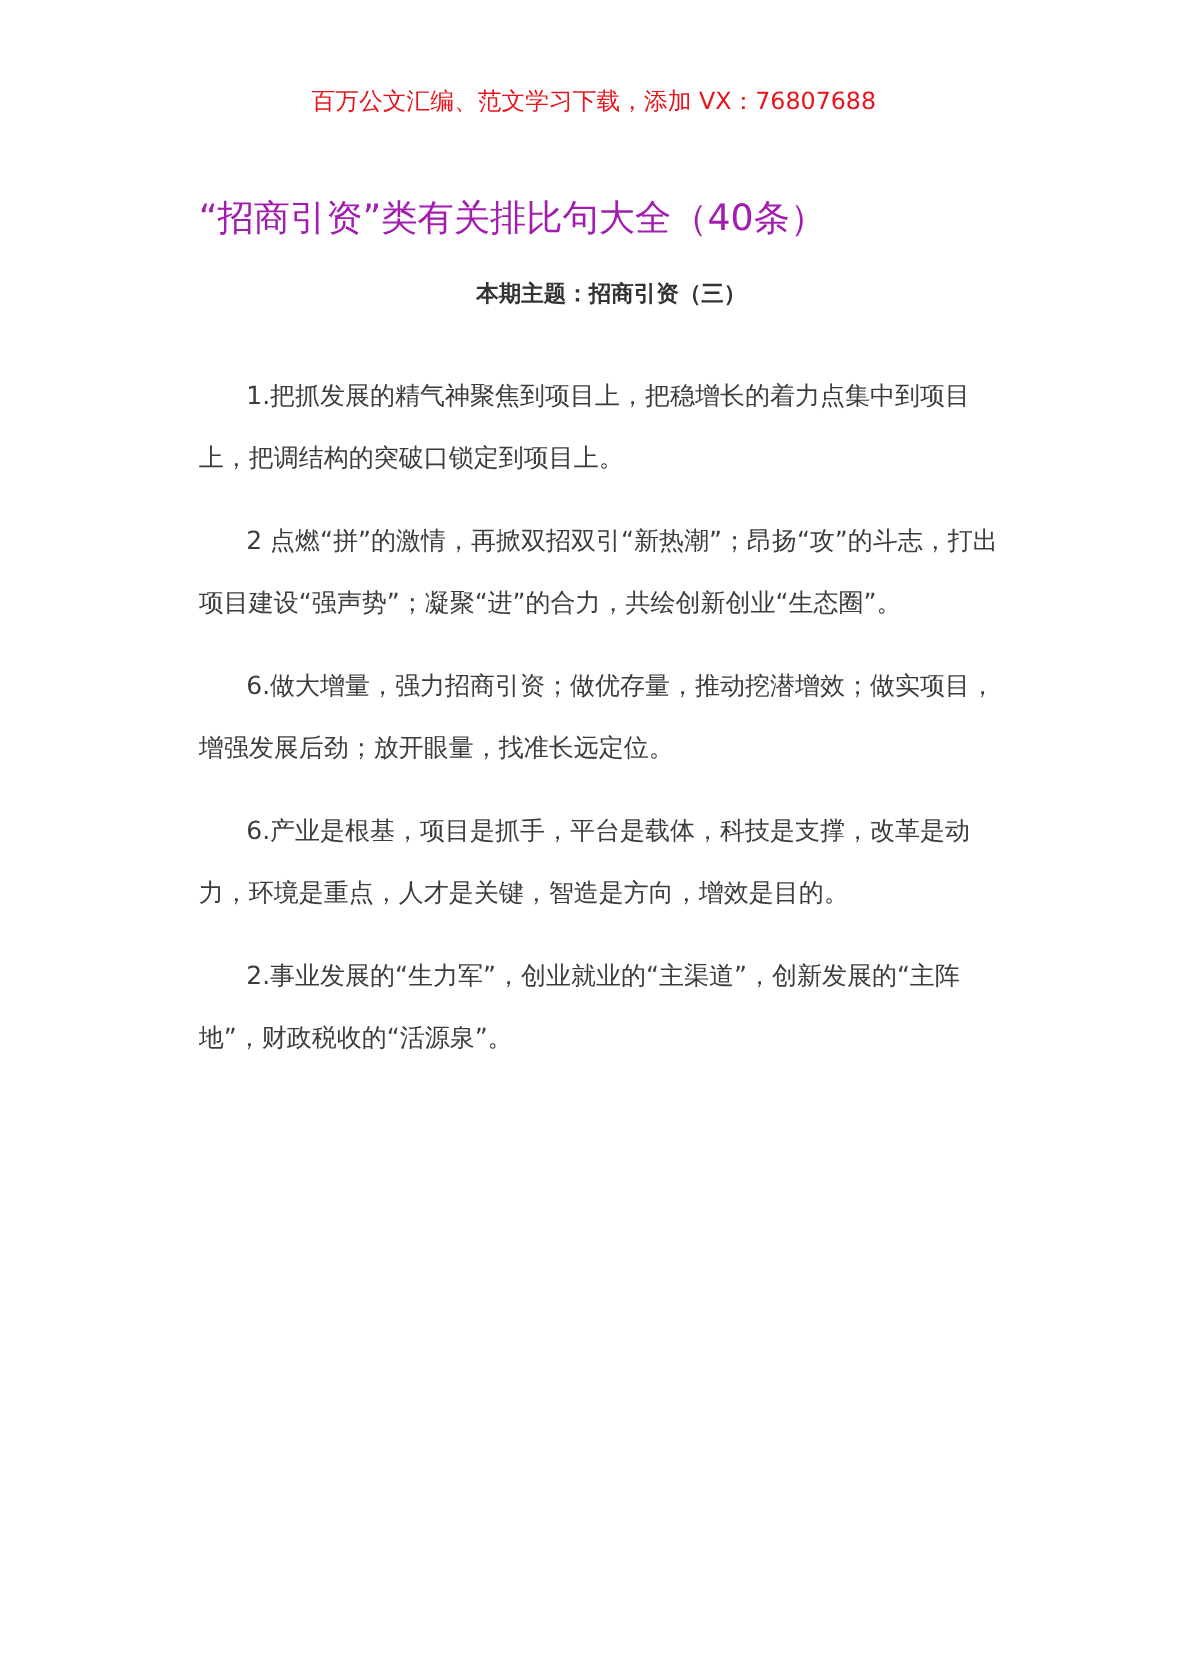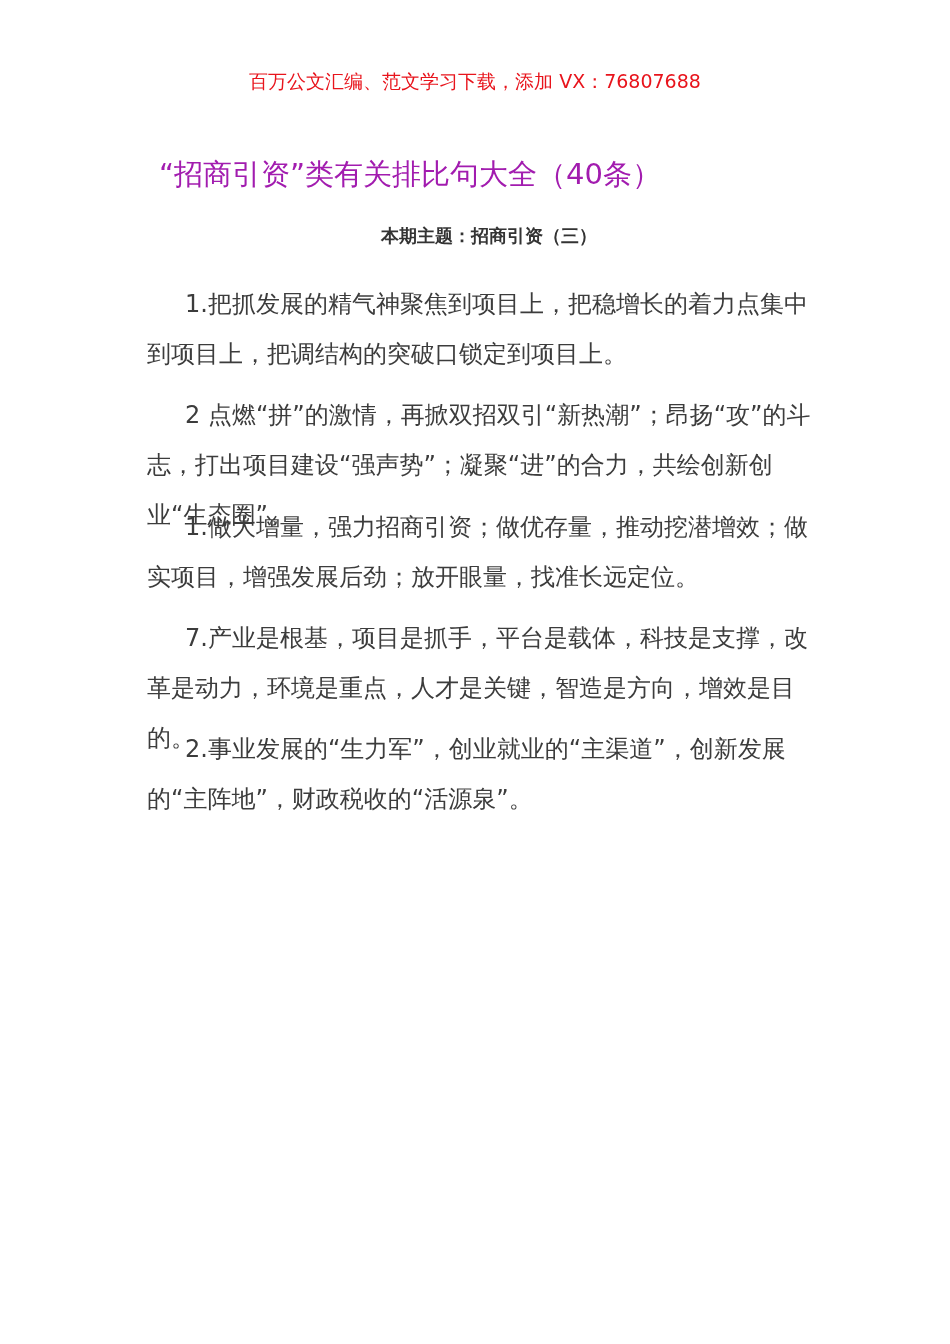--- a/index.html
+++ b/index.html
@@ -55,22 +55,22 @@
       font-weight: bold;
       color: #333333;
     }
     .items {
       position: absolute;
       left: 143px;
       top: 275px;
       width: 680px;
     }
     .item {
-      margin: 4px;
-      font-size: 24px;
+      margin: 16px;
+      font-size: 20px;
       line-height: 50px;
       color: #3c3c3c;
       text-indent: 38px;
       height: 100px;
       margin-bottom: 11.3px;
       word-break: break-all;
     }
   </style>
 </head>
 <body>
@@ -78,17 +78,17 @@
 <div class="page">
   <div class="header-banner">百万公文汇编、范文学习下载，添加 VX：76807688</div>
 
   <div class="doc-title">“招商引资”类有关排比句大全（40条）</div>
 
   <div class="doc-subtitle">本期主题：招商引资（三）</div>
 
   <div class="items">
     <p class="item">1.把抓发展的精气神聚焦到项目上，把稳增长的着力点集中到项目上，把调结构的突破口锁定到项目上。</p>
     <p class="item">2 点燃“拼”的激情，再掀双招双引“新热潮”；昂扬“攻”的斗志，打出项目建设“强声势”；凝聚“进”的合力，共绘创新创业“生态圈”。</p>
-    <p class="item">1.做大增量，强力招商引资；做优存量，推动挖潜增效；做实项目，增强发展后劲；放开眼量，找准长远定位。</p>
-    <p class="item">7.产业是根基，项目是抓手，平台是载体，科技是支撑，改革是动力，环境是重点，人才是关键，智造是方向，增效是目的。</p>
+    <p class="item">6.做大增量，强力招商引资；做优存量，推动挖潜增效；做实项目，增强发展后劲；放开眼量，找准长远定位。</p>
+    <p class="item">6.产业是根基，项目是抓手，平台是载体，科技是支撑，改革是动力，环境是重点，人才是关键，智造是方向，增效是目的。</p>
     <p class="item">2.事业发展的“生力军”，创业就业的“主渠道”，创新发展的“主阵地”，财政税收的“活源泉”。</p>
   </div>
 </div>
 
 </body></html>

